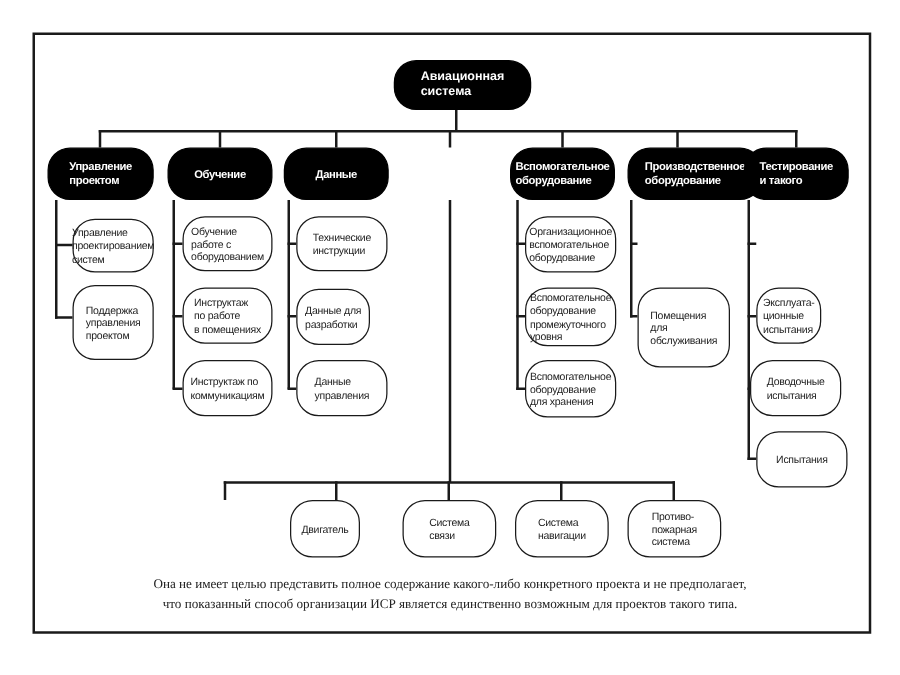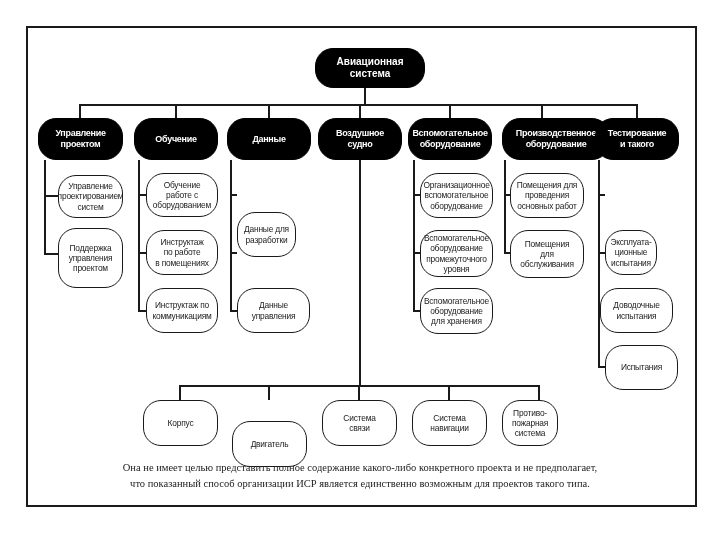--- a/index.html
+++ b/index.html
@@ -7,21 +7,21 @@
     position:relative;width:720px;height:540px;background:#fff;overflow:hidden;
     font-family:"Liberation Sans","DejaVu Sans",sans-serif;color:#111;
   }
   .frame{
     position:absolute;left:26px;top:26px;width:667px;height:477px;
     border:2px solid #1a1a1a;background:transparent;
   }
   .ln{position:absolute;background:#1a1a1a;}
   .box{
     position:absolute;display:flex;align-items:center;justify-content:center;
-    text-align:center;white-space:pre-line;box-sizing:border-box;line-height:1.22;border-radius:18px;
+    white-space:pre-line;box-sizing:border-box;line-height:1.22;border-radius:18px;
   }
   .hdr{
     background:#000;color:#fff;font-weight:bold;font-size:9px;letter-spacing:-0.3px;
     border:1px solid #000;
   }
   .root{
     background:#000;color:#fff;font-weight:bold;font-size:10px;border:1px solid #000;
   }
   .node{
     background:#fff;border:1.5px solid #1a1a1a;font-size:8.4px;letter-spacing:-0.2px;color:#222;
@@ -86,22 +86,20 @@
   <div class="ln" style="left:598px;top:310px;width:7px;height:2px"></div>
   <div class="ln" style="left:598px;top:366px;width:7px;height:2px"></div>
 
   <div class="box root" style="left:315px;top:48px;width:110px;height:40px">Авиационная
 система</div>
 
   <div class="box hdr" style="left:38px;top:118px;width:85px;height:42px">Управление
 проектом</div>
   <div class="box hdr" style="left:134px;top:118px;width:84px;height:42px">Обучение</div>
   <div class="box hdr" style="left:227px;top:118px;width:84px;height:42px">Данные</div>
-  <div class="box hdr" style="left:318px;top:118px;width:84px;height:42px">Воздушное
-судно</div>
   <div class="box hdr" style="left:408px;top:118px;width:84px;height:42px">Вспомогательное
 оборудование</div>
   <div class="box hdr" style="left:502px;top:118px;width:108px;height:42px">Производственное
 оборудование</div>
   <div class="box hdr" style="left:595px;top:118px;width:84px;height:42px">Тестирование
 и такого</div>
 
   <div class="box node" style="left:58px;top:175px;width:65px;height:43px">Управление
 проектированием
 систем</div>
@@ -111,56 +109,54 @@
 
   <div class="box node" style="left:146px;top:173px;width:72px;height:44px">Обучение
 работе с
 оборудованием</div>
   <div class="box node" style="left:146px;top:230px;width:72px;height:45px">Инструктаж
 по работе
 в помещениях</div>
   <div class="box node" style="left:146px;top:288px;width:72px;height:45px">Инструктаж по
 коммуникациям</div>
 
-  <div class="box node" style="left:237px;top:212px;width:59px;height:45px">Данные для
+  <div class="box node" style="left:237px;top:173px;width:73px;height:44px">Технические
+инструкции</div>
+  <div class="box node" style="left:237px;top:231px;width:59px;height:45px">Данные для
 разработки</div>
   <div class="box node" style="left:237px;top:288px;width:73px;height:45px">Данные
 управления</div>
 
   <div class="box node" style="left:420px;top:173px;width:73px;height:45px">Организационное
 вспомогательное
 оборудование</div>
   <div class="box node" style="left:420px;top:230px;width:73px;height:47px">Вспомогательное
 оборудование
 промежуточного
 уровня</div>
   <div class="box node" style="left:420px;top:288px;width:73px;height:46px">Вспомогательное
 оборудование
 для хранения</div>
 
-  <div class="box node" style="left:510px;top:173px;width:74px;height:45px">Помещения для
-проведения
-основных работ</div>
-  <div class="box node" style="left:510px;top:230px;width:74px;height:48px">Помещения
+  <div class="box node" style="left:510px;top:230px;width:74px;height:64px">Помещения
 для
 обслуживания</div>
 
   <div class="box node" style="left:605px;top:230px;width:52px;height:45px">Эксплуата-
 ционные
 испытания</div>
   <div class="box node" style="left:600px;top:288px;width:73px;height:45px">Доводочные
 испытания</div>
   <div class="box node" style="left:605px;top:345px;width:73px;height:45px">Испытания</div>
 
-  <div class="box node" style="left:143px;top:400px;width:75px;height:46px">Корпус</div>
-  <div class="box node" style="left:232px;top:421px;width:75px;height:46px">Двигатель</div>
+  <div class="box node" style="left:232px;top:400px;width:56px;height:46px">Двигатель</div>
   <div class="box node" style="left:322px;top:400px;width:75px;height:46px">Система
 связи</div>
   <div class="box node" style="left:412px;top:400px;width:75px;height:46px">Система
 навигации</div>
-  <div class="box node" style="left:502px;top:400px;width:56px;height:46px">Противо-
+  <div class="box node" style="left:502px;top:400px;width:75px;height:46px">Противо-
 пожарная
 система</div>
 
   <div class="caption">Она не имеет целью представить полное содержание какого-либо конкретного проекта и не предполагает,
 что показанный способ организации ИСР является единственно возможным для проектов такого типа.</div>
 
 </div>
 
 </body></html>

